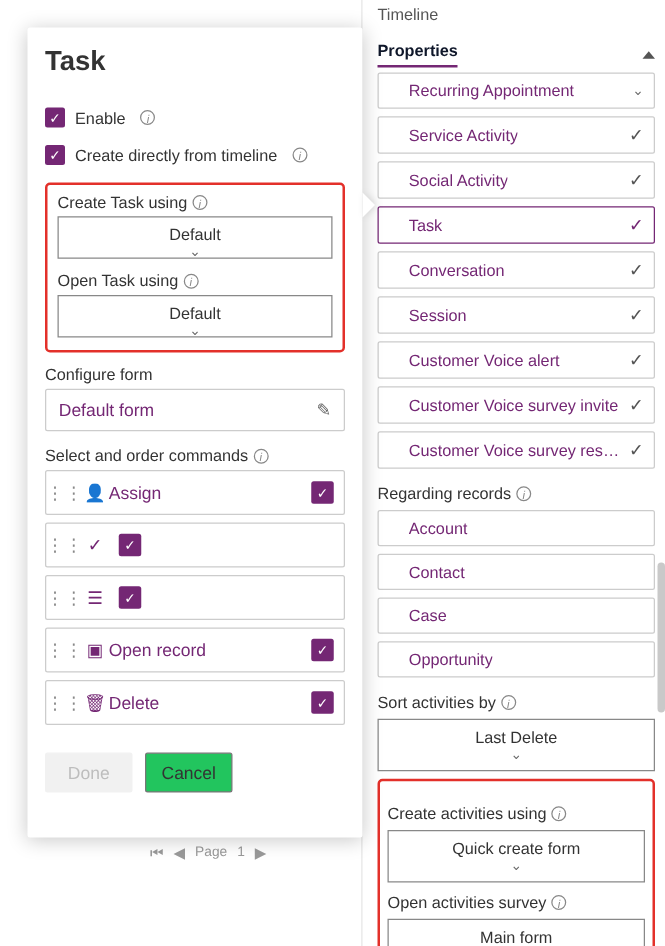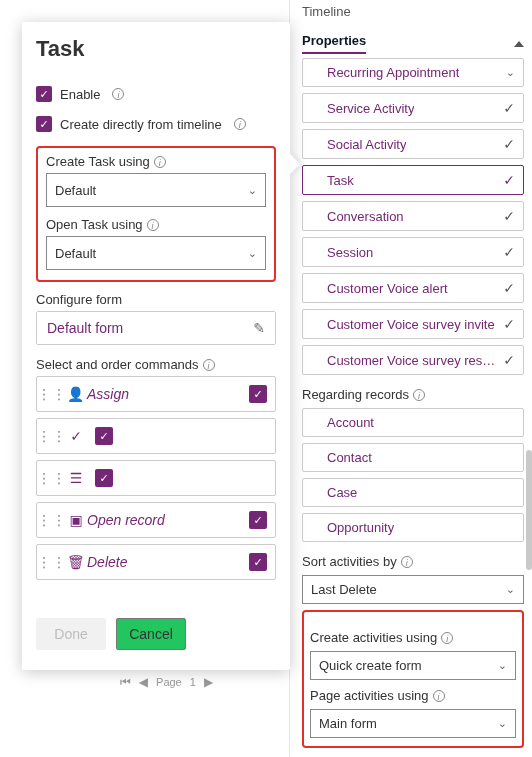--- a/index.html
+++ b/index.html
@@ -20,21 +20,21 @@
   .info { display:inline-block; width:12px; height:12px; border:1px solid #888; border-radius:50%; font-size:9px; line-height:12px; text-align:center; color:#888; margin-left:4px; vertical-align:middle;}
   .info::before { content:"i"; font-style: italic; }
   .triangle-up { width:0;height:0;border-left:5px solid transparent;border-right:5px solid transparent;border-bottom:6px solid #555;}
 
   .opt { border:1px solid #ccc; border-radius:2px; padding:6px 8px; margin-bottom:6px; display:flex; justify-content:space-between; align-items:center; color:#742774; background:#fff; cursor:pointer; font-size:13px;}
   .opt.selected { border:1.5px solid #742774; }
   .check-mark { color:#555; font-size:14px; }
   .opt.selected .check-mark { color:#742774; }
 
   .section-label { color:#333; font-size:13px; margin:12px 0 6px; display:flex; align-items:center;}
-  .sel { width:100%; border:1px solid #888; padding:6px 8px; background:#fff; color:#333; display:flex; justify-content:space-between; align-items:center; cursor:pointer; font-size:13px;}
+  .sel { width:100%; border:1px solid #888; padding:6px 8px; background:#fff; color:#333; display:flex; justify-content:space-between; align-items:center; cursor:pointer; font-size:13px;flex-direction:column;}
   .chev { font-size:11px; color:#666; }
 
   .red-box { border:2px solid #e3302a; border-radius:4px; padding:6px 6px 8px; margin-top:6px;}
 
   
   .task-panel { position:absolute; left:22px; top:22px; width:268px; height:648px; background:#fff; box-shadow:0 2px 16px rgba(0,0,0,0.22); border-radius:2px; padding:14px 14px 10px; }
   .task-panel::after { content:""; position:absolute; right:-10px; top:132px; width:0;height:0; border-top:10px solid transparent; border-bottom:10px solid transparent; border-left:10px solid #fff; filter: drop-shadow(2px 0 3px rgba(0,0,0,0.12)); }
   .task-panel h1 { margin:0 0 24px; font-size:22px; font-weight:600; }
 
   .cb-row { display:flex; align-items:center; gap:8px; margin-bottom:14px; color:#333; font-size:13px;}
@@ -46,25 +46,25 @@
 
   .red-box-left { border:2px solid #e3302a; border-radius:4px; padding:6px 8px 10px; margin:4px 0 10px;}
 
   .form-btn { border:1px solid #ccc; border-radius:2px; padding:8px 10px; color:#742774; display:flex; justify-content:space-between; align-items:center; margin-bottom:12px; cursor:pointer; font-size:14px;}
   .pencil { color:#666; font-size:14px;}
 
   .cmd-list { display:flex; flex-direction:column; gap:6px;}
   .cmd { border:1px solid #ccc; border-radius:2px; display:flex; align-items:center; height:36px; cursor:grab;}
   .cmd .grip { width:28px; color:#888; text-align:center; font-size:14px; letter-spacing:1px;}
   .cmd .ic { width:22px; color:#742774; text-align:center; font-size:14px;}
-  .cmd .lbl { flex:1; color:#742774; font-size:14px;font-style:italic;}
+  .cmd .lbl { flex:1; color:#742774; font-size:14px;}
   .cmd .chk { width:34px; height:36px; display:flex; align-items:center; justify-content:center;}
   .cmd .chk .cbx { width:18px; height:18px; }
 
-  .btn-row { display:flex; gap:10px; margin-top:38px;}
+  .btn-row { display:flex; gap:10px; margin-top:22px;}
   .btn { flex:0 0 auto; width:70px; height:32px; display:flex; align-items:center; justify-content:center; font-size:14px; border-radius:2px; cursor:pointer;}
   .btn.primary { background:#f1f1f1; color:#bdbdbd; border:1px solid #f1f1f1; cursor:default;}
   .btn.secondary { background:#22c55e; color:#333; border:1px solid #777;}
 
   .opt .lbl { white-space:nowrap; overflow:hidden; text-overflow:ellipsis; max-width:170px;margin-left:16px;}
 
   .scrollbar-stub { position:absolute; right:0; top:450px; width:6px; height:120px; background:#c9c9c9; border-radius:3px;}
 </style>
 </head>
 <body>
@@ -159,21 +159,21 @@
   <div class="red-box">
     <div class="section-label">
         <span>Create activities using</span>
         <span class="info"></span>
       </div>
     <div class="sel">
         <span>Quick create form</span>
         <span class="chev">⌄</span>
       </div>
     <div class="section-label" style="margin-top:8px">
-        <span>Page activities using</span>
+        <span>Open activities survey</span>
         <span class="info"></span>
       </div>
     <div class="sel">
         <span>Main form</span>
         <span class="chev">⌄</span>
       </div>
   </div>
 </div>
 
 <div class="task-panel">

